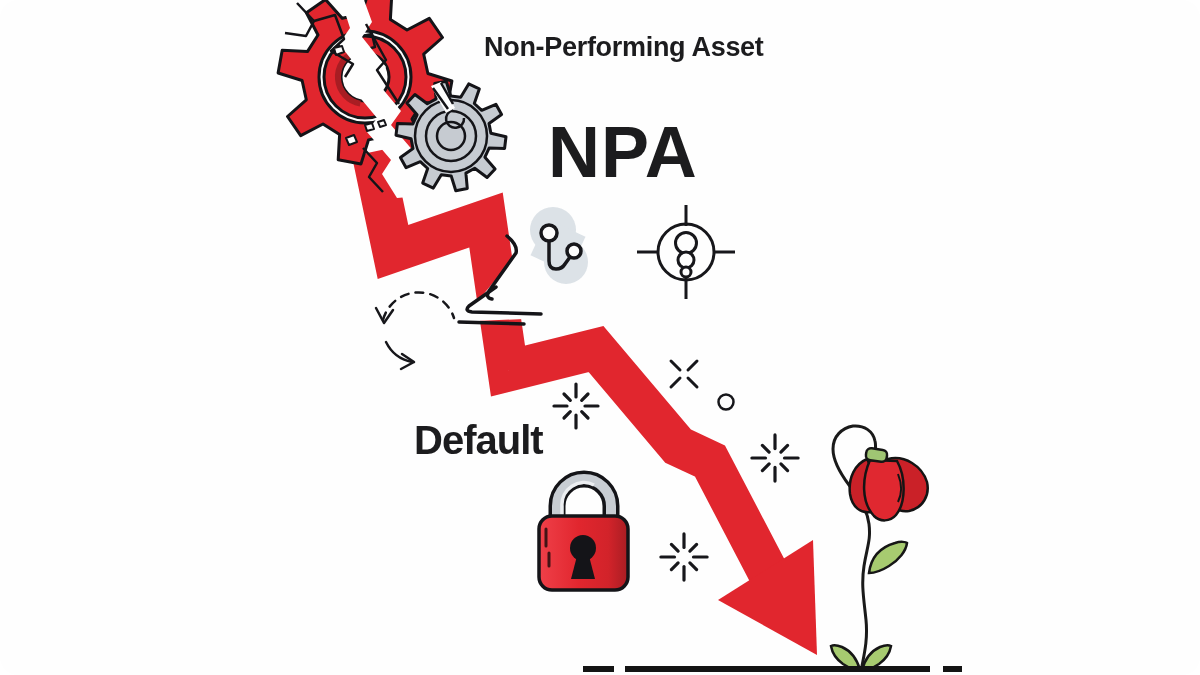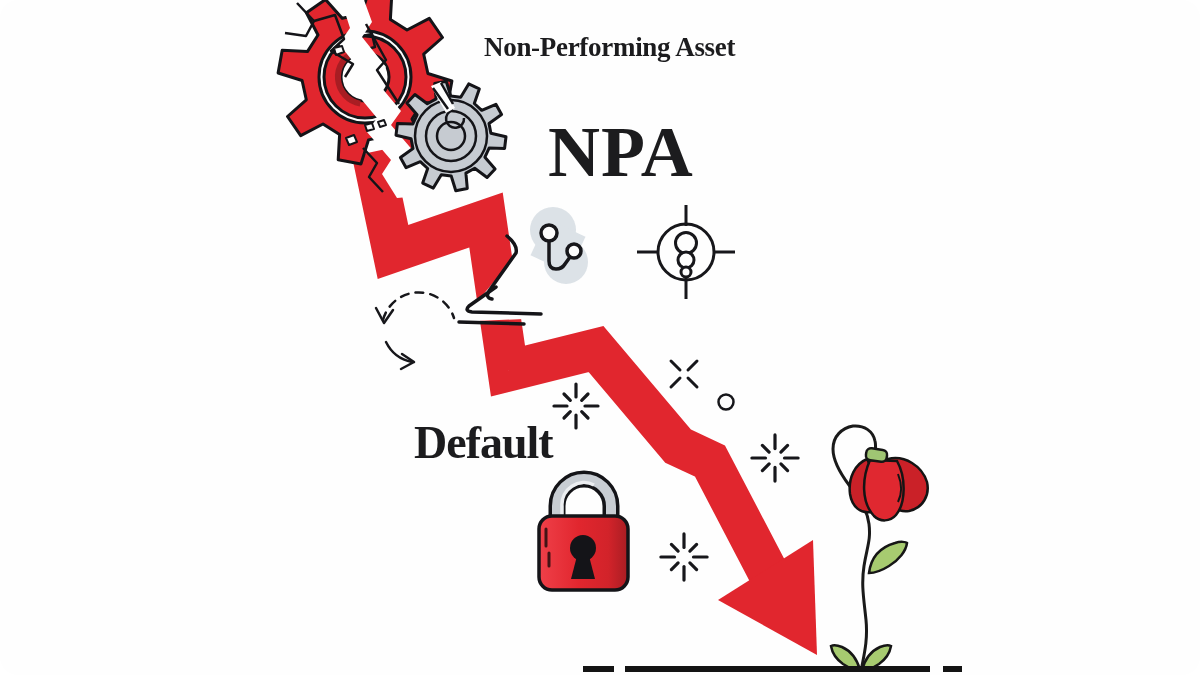--- a/index.html
+++ b/index.html
@@ -1,22 +1,22 @@
 <!DOCTYPE html>
 <html><head>
 <meta charset="utf-8">
 <style>
   html,body{margin:0;padding:0;background:#fff;}
   .stage{position:relative;width:1200px;height:675px;background:#fefefe;overflow:hidden;
-         font-family:Liberation Serif, serif;border-radius:18px;}
+         font-family:Liberation Sans, sans-serif;border-radius:18px;}
   .stage svg{position:absolute;left:0;top:0;}
   .t{position:absolute;color:#1c1c1e;font-weight:bold;line-height:1;white-space:nowrap;}
   .t.title{left:484px;top:34px;font-size:27px;letter-spacing:-0.3px;}
   .t.acronym{left:548px;top:116px;font-size:72px;letter-spacing:1px;}
-  .t.caption{left:414px;top:420px;font-size:46px;letter-spacing:-1px;}
+  .t.caption{left:414px;top:420px;font-size:40px;letter-spacing:-1px;}
 </style>
 </head>
 <body>
 
 <div class="stage">
 
 <svg width="1200" height="675" viewBox="0 0 1200 675">
   <defs>
     <linearGradient id="lockGrad" x1="0" y1="0" x2="1" y2="0">
       <stop offset="0" stop-color="#ef4049"></stop>

